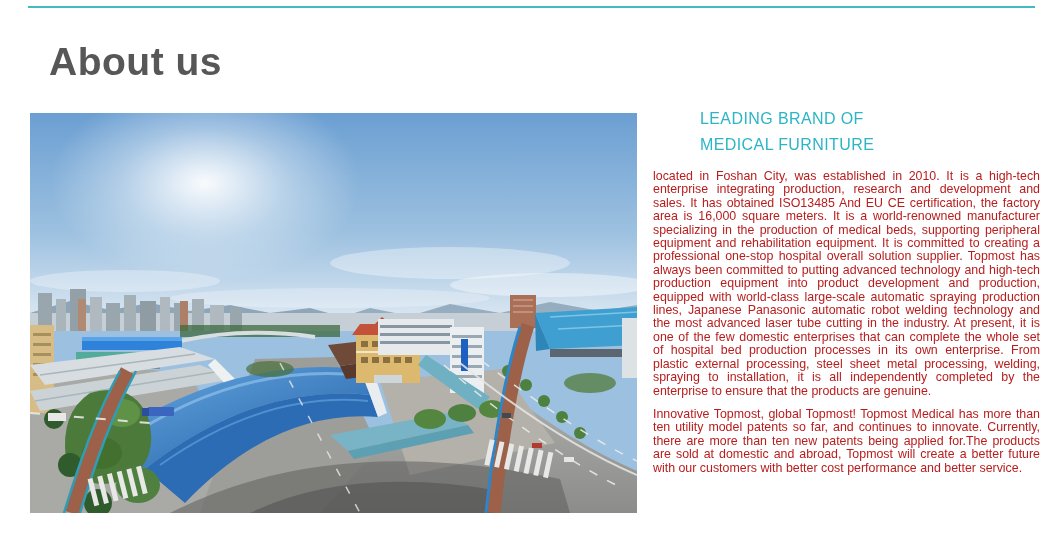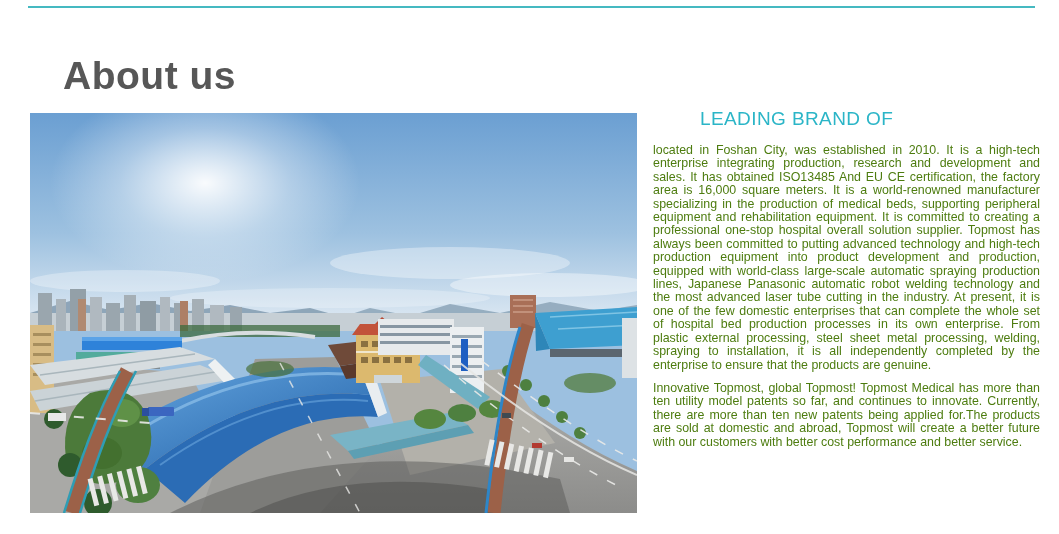--- a/index.html
+++ b/index.html
@@ -5,39 +5,39 @@
   html,body{margin:0;padding:0;}
   body{
     width:1059px;height:534px;position:relative;overflow:hidden;
     background:#ffffff;font-family:"Liberation Sans",sans-serif;
   }
   .top-rule{
     position:absolute;left:28px;top:6px;width:1007px;height:2px;
     background:#45b9c1;
   }
   .page-title{
-    position:absolute;left:45px;top:36px;margin:18px;
+    position:absolute;left:45px;top:36px;margin:4px;
     font-size:39px;font-weight:bold;color:#575757;letter-spacing:.5px;
   }
   .photo{
     position:absolute;left:30px;top:113px;width:607px;height:400px;
     overflow:hidden;background:#9cc0e0;
   }
   .photo svg{display:block;width:100%;height:100%;}
   .text-col{
     position:absolute;left:653px;top:106px;width:387px;
   }
   .section-heading{
     margin:0 0 12px 47px;
-    font-size:19px;line-height:26px;font-weight:400;letter-spacing:.4px;
+    font-size:16px;line-height:26px;font-weight:400;letter-spacing:.4px;
     color:#2bb5c7;
   }
   .text-col p{
     margin:0 0 10px 0;
-    font-size:12.4px;line-height:13.4px;color:#4d7c0f;
+    font-size:12.4px;line-height:13.4px;color:#b91c1c;
     text-align:justify;
   }
 </style>
 </head>
 <body>
 
 <div class="top-rule"></div>
 
 <h1 class="page-title">About us</h1>
 
@@ -237,16 +237,17 @@
       <rect x="502" y="330" width="10" height="5" fill="#b23a30"></rect>
       <rect x="534" y="344" width="10" height="5" fill="#e6e6e4"></rect>
       <rect x="472" y="300" width="9" height="5" fill="#3f4a52"></rect>
     </g>
   </svg>
 </div>
 
 <div class="text-col">
   <h2 class="section-heading">
     <span>LEADING BRAND OF</span><br>
+    <span>MEDICAL FURNITURE</span>
   </h2>
   <p>located in Foshan City, was established in 2010. It is a high-tech enterprise integrating production, research and development and sales. It has obtained ISO13485 And EU CE certification, the factory area is 16,000 square meters. It is a world-renowned manufacturer specializing in the production of medical beds, supporting peripheral equipment and rehabilitation equipment. It is committed to creating a professional one-stop hospital overall solution supplier. Topmost has always been committed to putting advanced technology and high-tech production equipment into product development and production, equipped with world-class large-scale automatic spraying production lines, Japanese Panasonic automatic robot welding technology and the most advanced laser tube cutting in the industry. At present, it is one of the few domestic enterprises that can complete the whole set of hospital bed production processes in its own enterprise. From plastic external processing, steel sheet metal processing, welding, spraying to installation, it is all independently completed by the enterprise to ensure that the products are genuine.</p>
   <p>Innovative Topmost, global Topmost! Topmost Medical has more than ten utility model patents so far, and continues to innovate. Currently, there are more than ten new patents being applied for.The products are sold at domestic and abroad, Topmost will create a better future with our customers with better cost performance and better service.</p>
 </div>
 
 </body></html>

